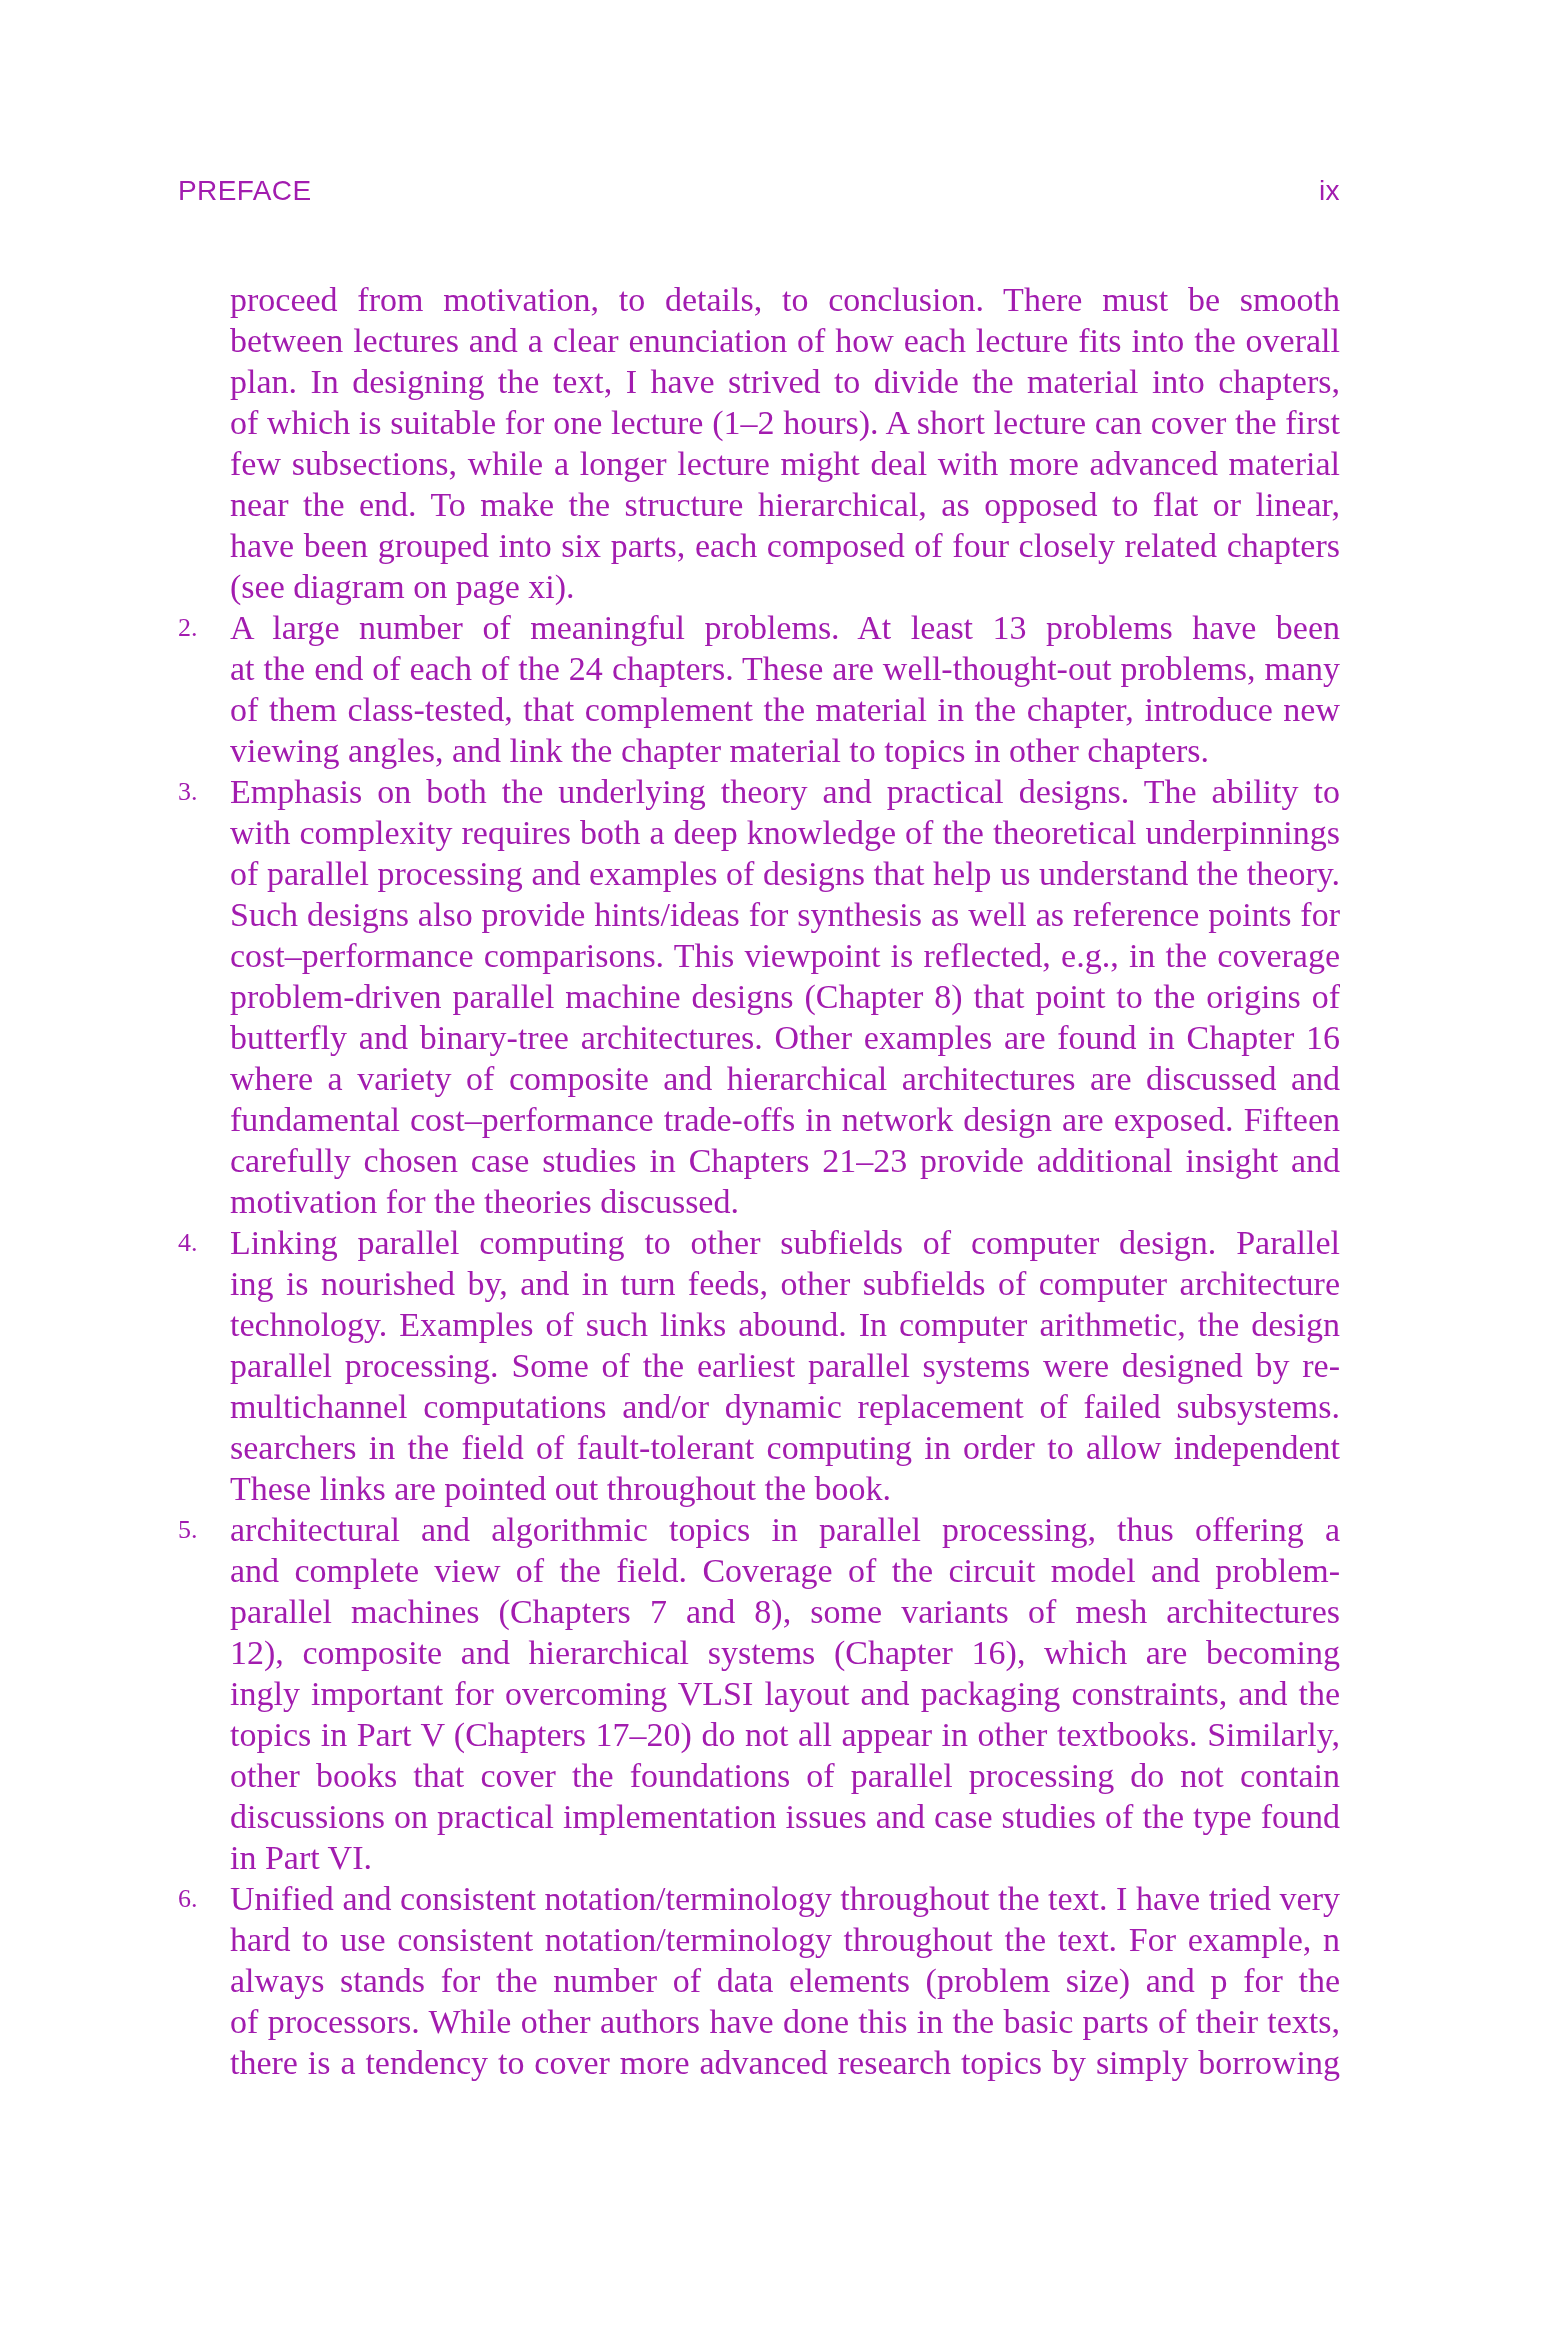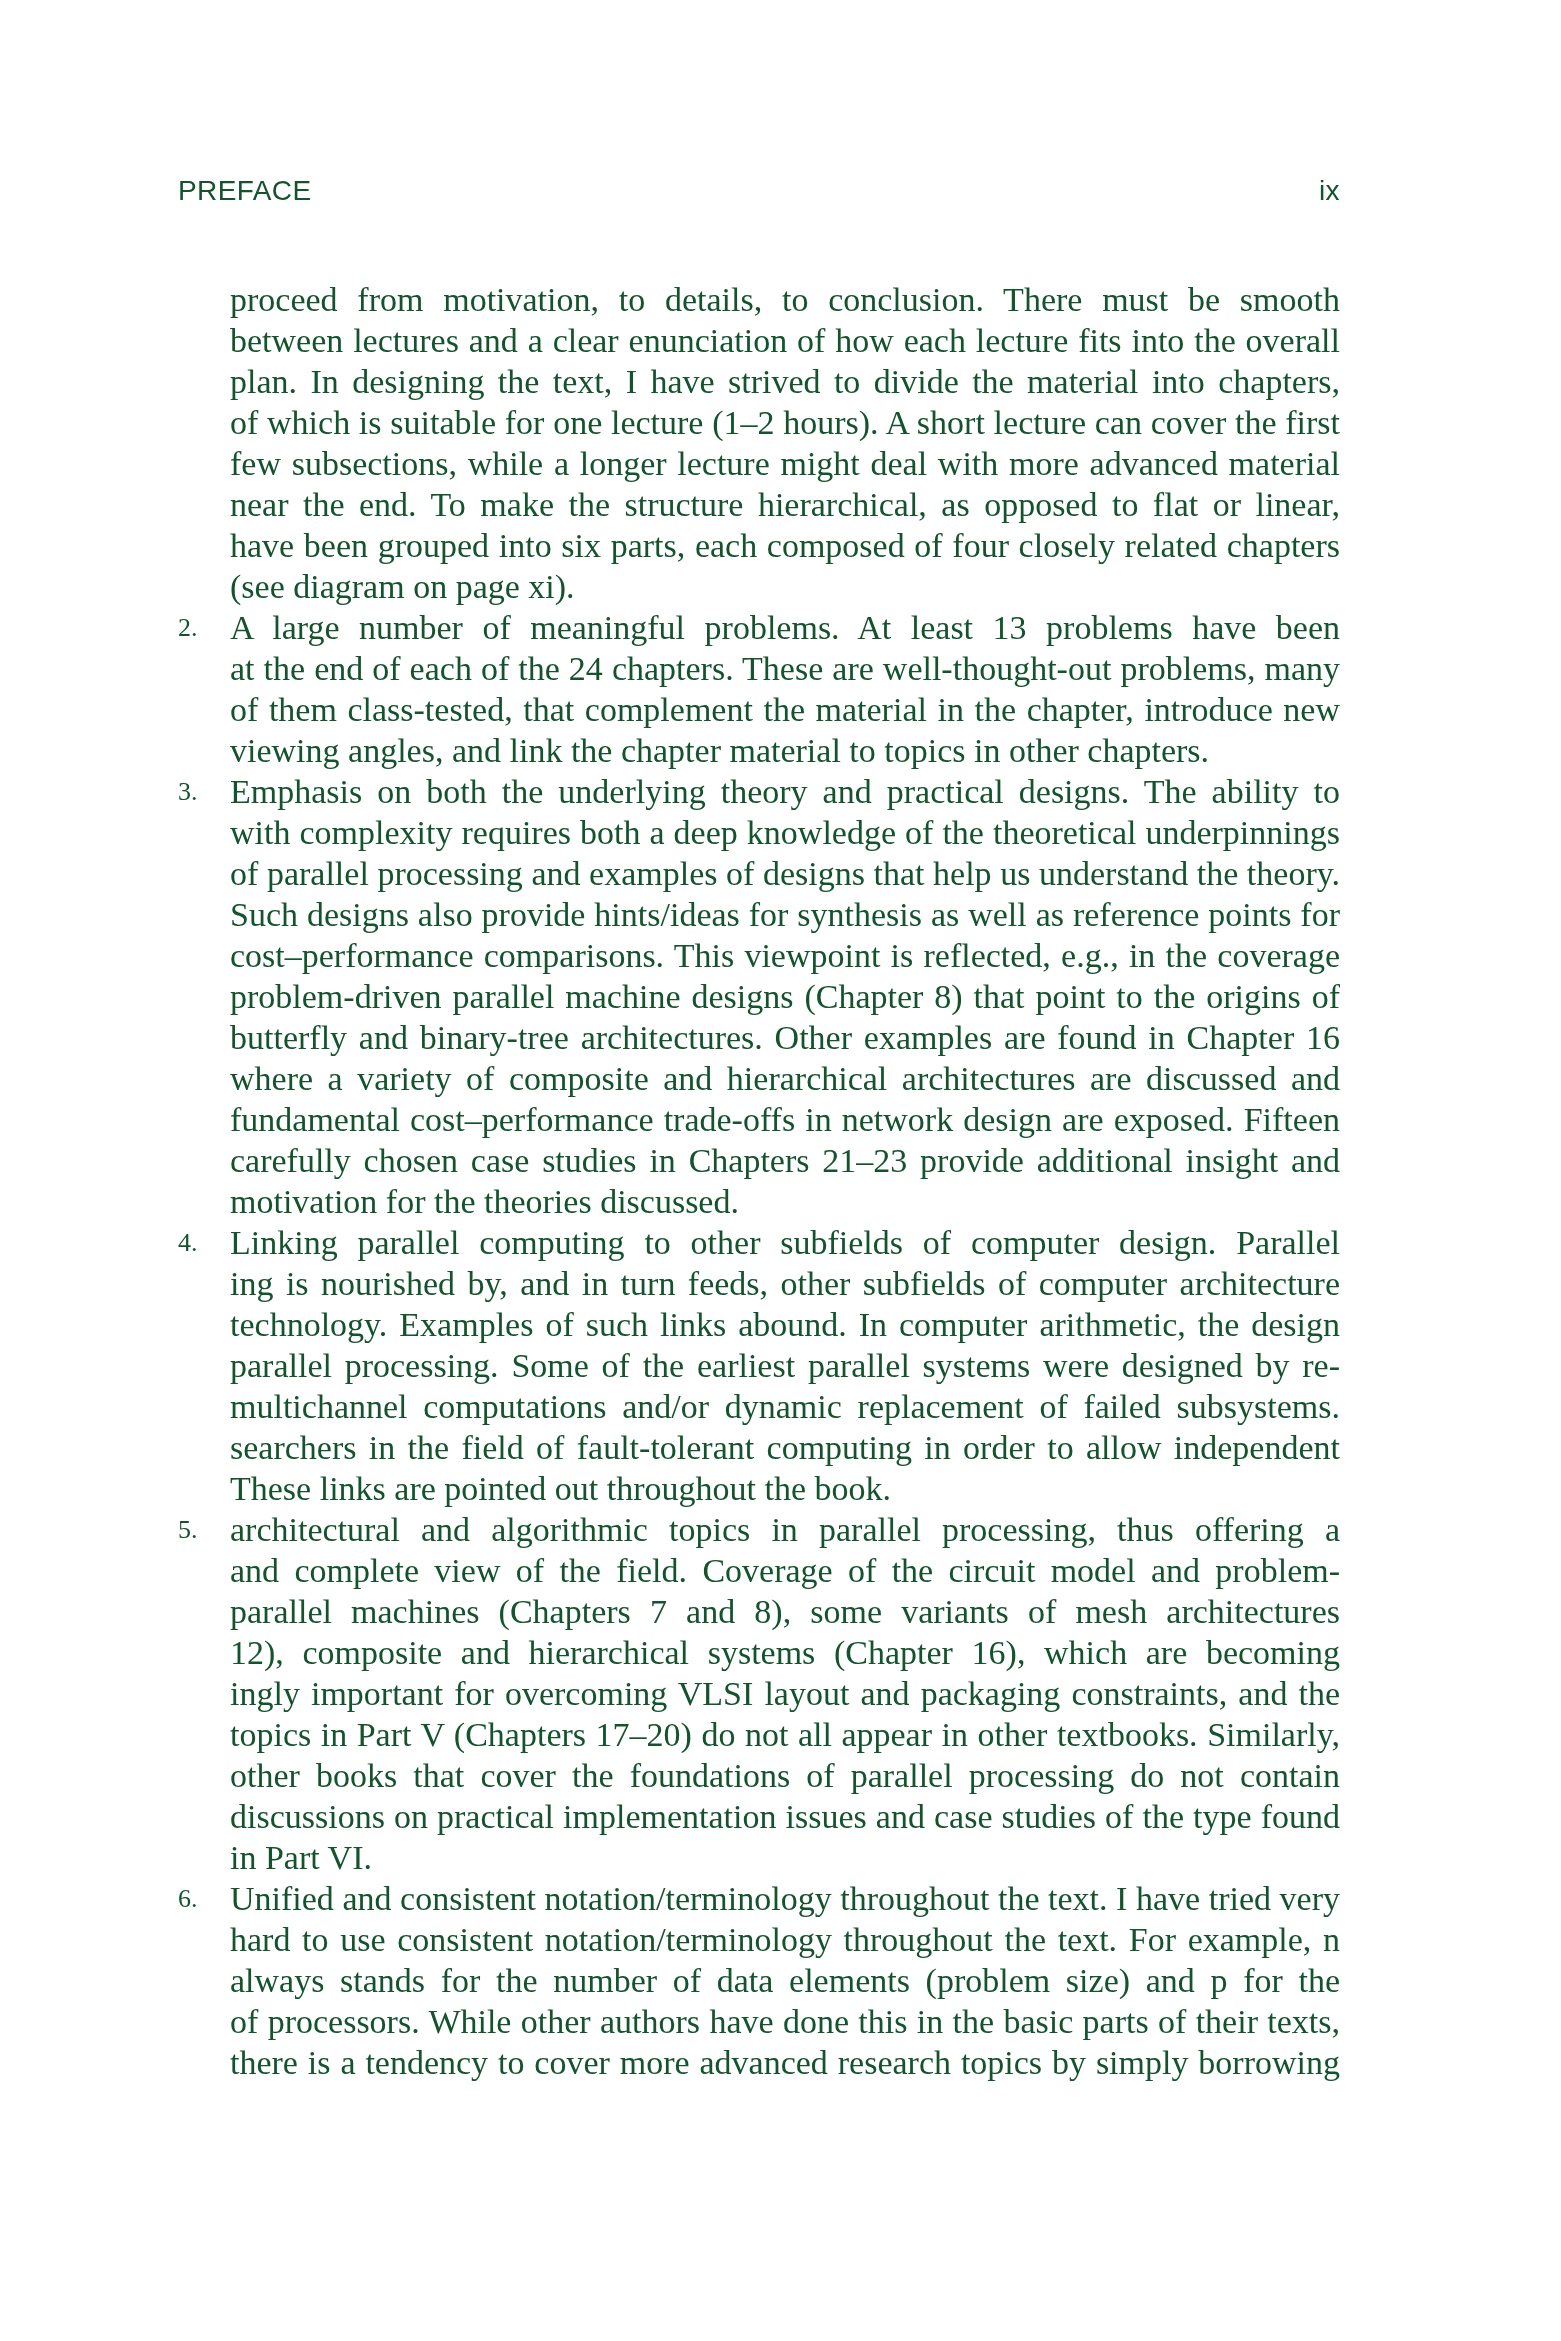--- a/index.html
+++ b/index.html
@@ -1,21 +1,21 @@
 <!DOCTYPE html>
 <html style="font-size:14px"><head>
 <meta charset="utf-8">
 <style>
   html, body { margin: 0; padding: 0; background: #e8e8e8; }
   .page {
     position: relative;
     width: 1561px;
     height: 2342px;
     background: #ffffff;
-    color: #14532d;
+    color: #a21caf;
     font-family: "Liberation Serif", serif;
     overflow: hidden;
   }
   .header-row {
     position: absolute;
     top: 173px;
     left: 178px;
     width: 1162px;
     display: flex;
     justify-content: space-between;

